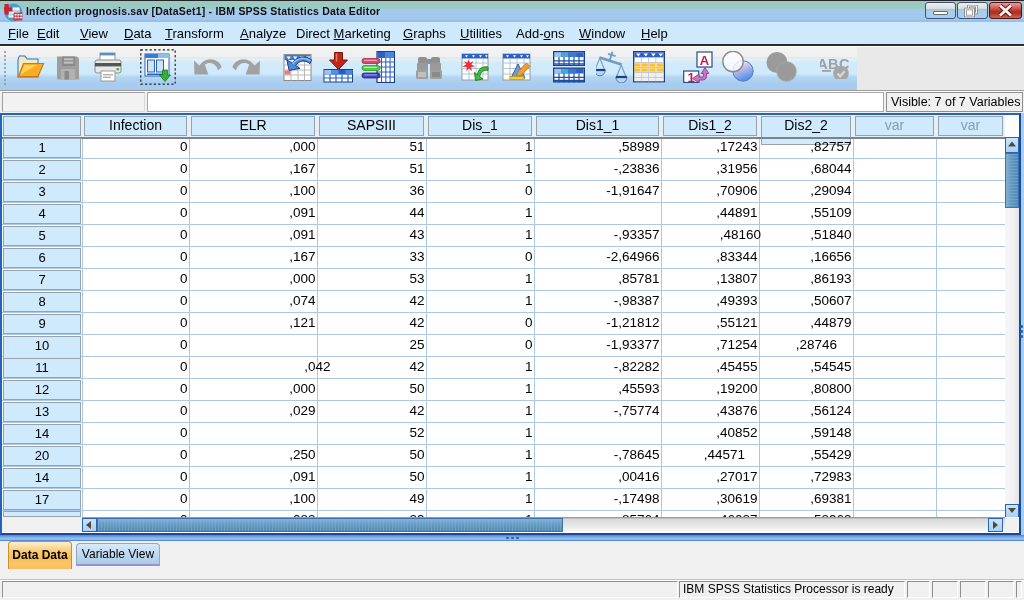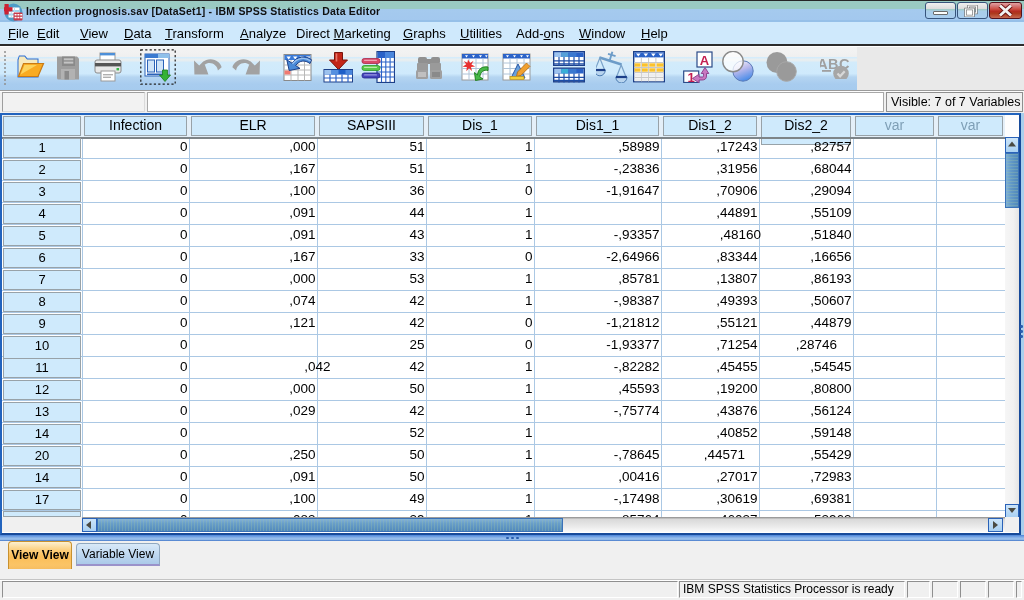--- a/index.html
+++ b/index.html
@@ -505,21 +505,21 @@
       <path d="M5 3 L10 7 L5 11 Z" fill="#4a4a42"></path>
     </svg>
 <div class="abs" style="left:1021px;top:113px;width:3px;height:422px;background:#a9cfec"></div>
 <div class="abs" style="left:0;top:535px;width:1024px;height:5.5px;background:linear-gradient(180deg,#4a84d8 0,#7fabe6 35%,#a0c6ee 70%,#3e74c8 100%)"></div>
 <div class="abs" style="left:506px;top:536.5px;width:2.5px;height:2.5px;background:#2a5fb0;border-radius:50%"></div>
 <div class="abs" style="left:511px;top:536.5px;width:2.5px;height:2.5px;background:#2a5fb0;border-radius:50%"></div>
 <div class="abs" style="left:516px;top:536.5px;width:2.5px;height:2.5px;background:#2a5fb0;border-radius:50%"></div>
 <div class="abs" style="left:1020px;top:325px;width:2.5px;height:2.5px;background:#2a5fb0;border-radius:50%"></div>
 <div class="abs" style="left:1020px;top:330px;width:2.5px;height:2.5px;background:#2a5fb0;border-radius:50%"></div>
 <div class="abs" style="left:1020px;top:335px;width:2.5px;height:2.5px;background:#2a5fb0;border-radius:50%"></div>
-<div class="abs" style="left:8px;top:541px;width:64px;height:28px;border:1px solid #c8912f;border-bottom:none;border-radius:4px 4px 0 0;background:linear-gradient(180deg,#fdf0d0 0,#fccf7e 30%,#fbbe58 55%,#fbc466 85%,#f6bd61 100%);font-size:12px;font-weight:bold;text-align:center;line-height:27px">View View</div>
+<div class="abs" style="left:8px;top:541px;width:64px;height:28px;border:1px solid #c8912f;border-bottom:none;border-radius:4px 4px 0 0;background:linear-gradient(180deg,#fdf0d0 0,#fccf7e 30%,#fbbe58 55%,#fbc466 85%,#f6bd61 100%);font-size:12px;font-weight:bold;text-align:center;line-height:27px">Data Data</div>
 <div class="abs" style="left:76px;top:543px;width:84px;height:23px;border:1px solid #90a8c0;border-bottom:2.5px solid #9a92ca;border-radius:4px 4px 0 0;background:linear-gradient(180deg,#d9e9f8 0,#bdd7f0 55%,#abc9e8 100%);font-size:12px;text-align:center;line-height:21px">Variable View</div>
 <div class="abs" style="left:0;top:578.5px;width:1024px;height:2.6px;background:linear-gradient(180deg,#c4c4c4 0,#c4c4c4 40%,#ffffff 40%)"></div>
 <div class="statuspanel" style="left:2px;top:581px;width:676px"></div>
 <div class="statuspanel" style="left:679px;top:581px;width:226px"></div>
 <div class="statuspanel" style="left:907px;top:581px;width:23px"></div>
 <div class="statuspanel" style="left:932px;top:581px;width:26px"></div>
 <div class="statuspanel" style="left:960px;top:581px;width:26px"></div>
 <div class="statuspanel" style="left:988px;top:581px;width:26px"></div>
 <div class="statuspanel" style="left:1016px;top:581px;width:6px"></div>
 <div class="abs" style="left:683px;top:582px;font-size:12px">IBM SPSS Statistics Processor is ready</div>

